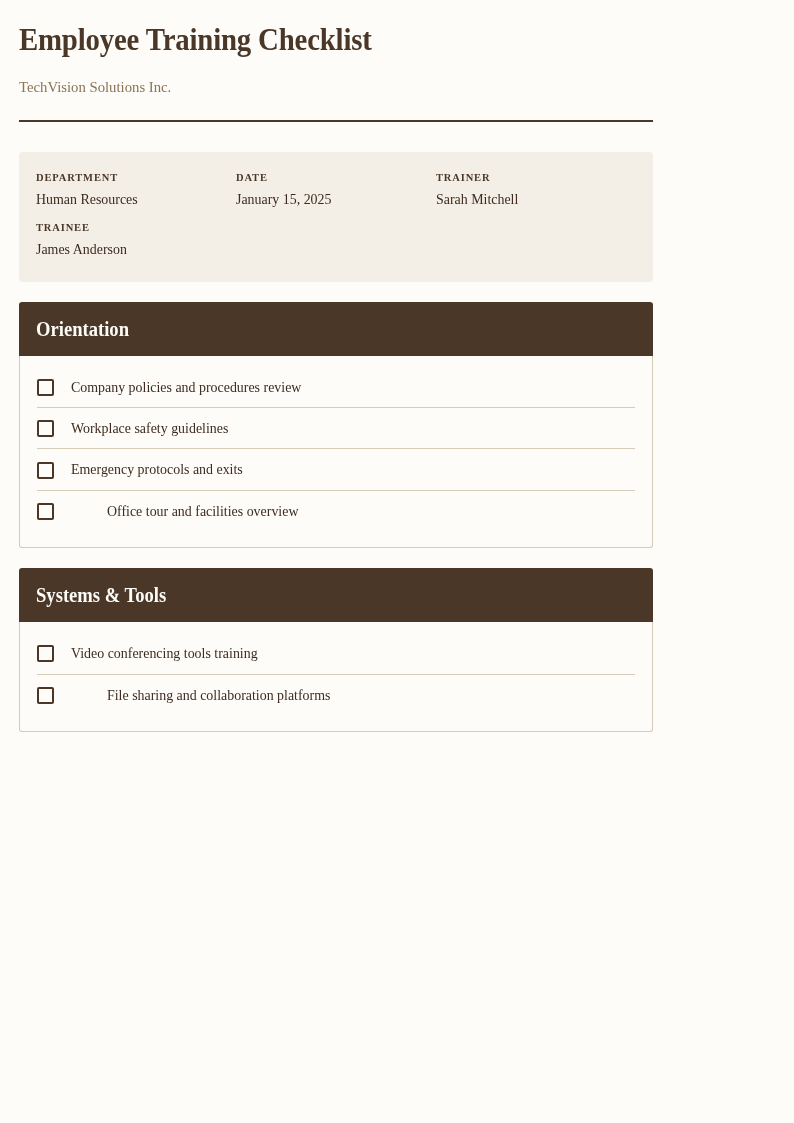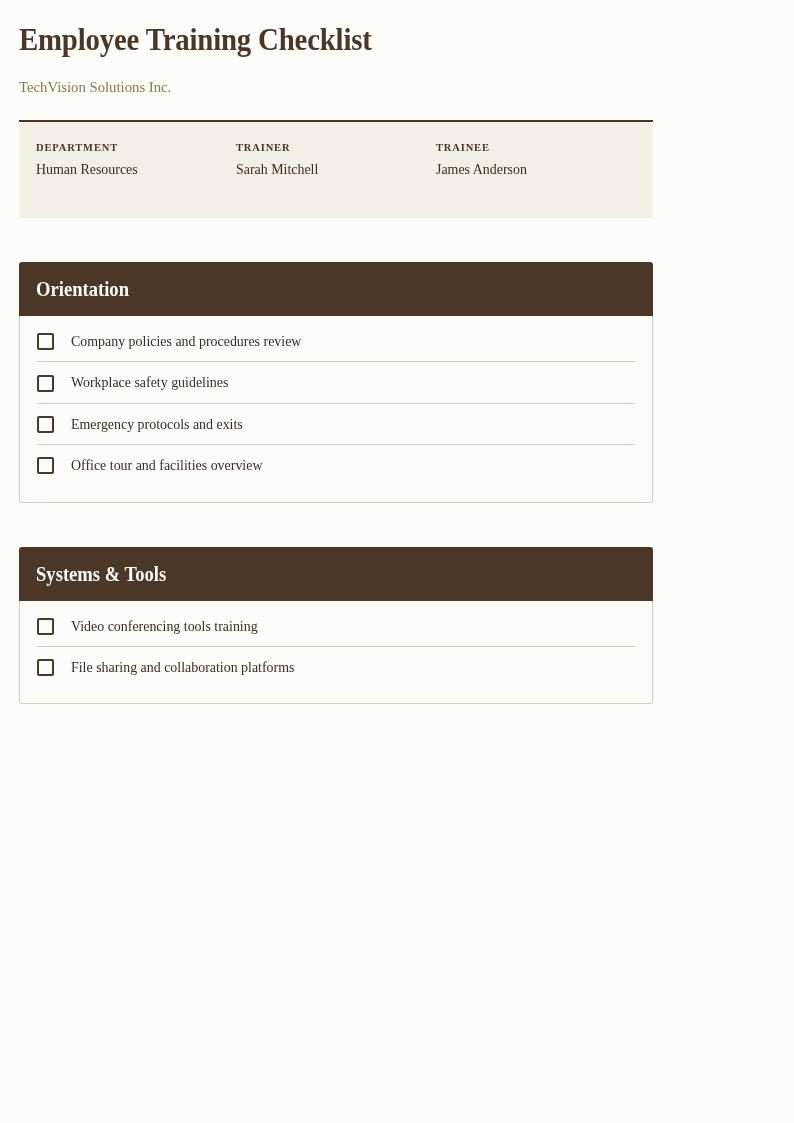--- a/index.html
+++ b/index.html
@@ -42,23 +42,24 @@
     transform-origin: left center;
   }
   .header-rule {
     margin-top: 24px;
     border-top: 2px solid #4A3728;
     width: 100%;
   }
 
   
   .meta-panel {
+    margin-top: 30px;
     background: #F4EFE6;
     border-radius: 3px;
-    padding: 20px 17px 40px 17px;
+    padding: 20px 17px 24px 17px;
     display: grid;
     grid-template-columns: 1fr 1fr 1fr;
     row-gap: 14px;
     column-gap: 0;
   }
   .meta-label {
     font-size: 10.5px;
     font-weight: bold;
     letter-spacing: 0.85px;
     color: #4A3728;
@@ -69,52 +70,53 @@
   .meta-value {
     font-size: 14.5px;
     color: #3D2B1F;
     line-height: 1.25;
     transform: scaleX(0.96);
     transform-origin: left center;
   }
 
   
   .section-card {
-    margin-top: 44px;
+    margin-top: 20px;
     border-radius: 3px;
   }
   .section-header {
     background: #4A3728;
     border-radius: 3px 3px 0 0;
     padding: 16px 17px 15px 17px;
   }
   .section-title {
     color: #FDFCF8;
     font-size: 20px;
     font-weight: bold;
     line-height: 1.15;
     transform: scaleX(0.93);
     transform-origin: left center;
   }
   .section-body {
     background: #FDFCF8;
     border: 1px solid #D5CCB8;
     border-top: none;
     border-radius: 0 0 3px 3px;
-    padding: 5px 17px 16px 17px;
+    padding: 11px 17px 16px 17px;
   }
 
   .check-row {
     display: flex;
     align-items: center;
     padding: 12px 0 11px 0;
     border-bottom: 1px solid #D5CCB8;
   }
   .check-row:last-child {
     border-bottom: none;
+    gap: 36px;
   }
   .checkbox {
     width: 13px;
     height: 13px;
     border: 2px solid #4A3728;
     border-radius: 2px;
     background: transparent;
     flex: 0 0 auto;
     box-sizing: content-box;
   }
@@ -135,20 +137,24 @@
   <h1 class="doc-title">Employee Training Checklist</h1>
   <div class="doc-subtitle">TechVision Solutions Inc.</div>
   <div class="header-rule"></div>
 
   <div class="meta-panel">
     <div>
       <div class="meta-label">DEPARTMENT</div>
       <div class="meta-value">Human Resources</div>
     </div>
     <div>
+      <div class="meta-label">DATE</div>
+      <div class="meta-value">January 15, 2025</div>
+    </div>
+    <div>
       <div class="meta-label">TRAINER</div>
       <div class="meta-value">Sarah Mitchell</div>
     </div>
     <div>
       <div class="meta-label">TRAINEE</div>
       <div class="meta-value">James Anderson</div>
     </div>
   </div>
 
   <div class="section-card">

